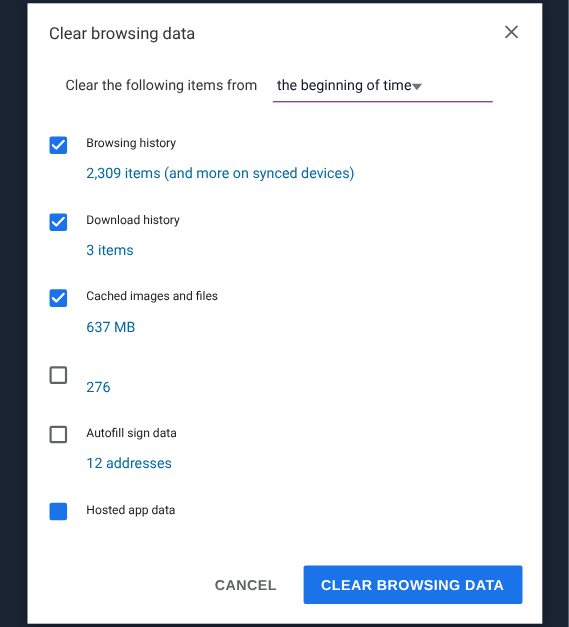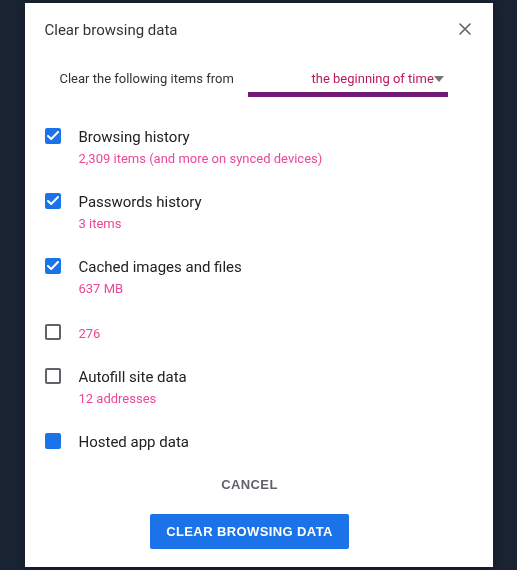--- a/index.html
+++ b/index.html
@@ -45,27 +45,27 @@
     .subheader {
       padding: 28px 20px 0 35px;
       display: flex;
       align-items: baseline;
       gap: 14px;
       font-size: 13px;
       color: #333;
     }
     .dropdown {
       border: none;
-      border-bottom: 5px solid #701a75;
+      border-bottom: 1px solid #701a75;
       padding: 4px 4px 6px 4px;
       min-width: 200px;
       display: flex;
       align-items: center;
-      justify-content: flex-end;
-      color: #be185d;
+      justify-content: flex-start;
+      color: #0f172a;
       font-size: 13px;
       cursor: pointer;
     }
     .dropdown .caret { color: #757575; }
     .dropdown .caret svg { width: 10px; height: 6px; display:block; }
     .list {
       padding: 20px 20px 0 20px;
       flex: 1;
       overflow: auto;
     }
@@ -87,37 +87,36 @@
       align-items: center;
       justify-content: center;
     }
     .cb.checked {
       background: #1a73e8;
       border-color: #1a73e8;
     }
     .cb.checked svg { width: 12px; height: 10px; display:block; }
     .item-text { flex:1; }
     .item-title {
-      font-size: 15px;
+      font-size: 11px;
       color: #202124;
       line-height: 1.4;
     }
     .item-sub {
       font-size: 13px;
-      color: #ec4899;
+      color: #0369a1;
       line-height: 1.4;
-      margin-top: 2px;
+      margin-top: 12px;
     }
     .footer {
       padding: 14px 18px 18px 0;
       display: flex;
       justify-content: flex-end;
       gap: 14px;
       align-items: center;
-      flex-direction: column;
     }
     .btn-flat {
       background: transparent;
       border: none;
       color: #5f6368;
       font-size: 13px;
       font-weight: 600;
       letter-spacing: 0.4px;
       padding: 8px 10px;
       cursor: pointer;
@@ -174,21 +173,21 @@
           <div class="item-sub">2,309 items (and more on synced devices)</div>
         </div>
       </div>
       <div class="item">
         <div class="cb checked">
           <svg viewBox="0 0 12 10">
             <path d="M1 5 L4.2 8 L11 1" stroke="#fff" stroke-width="2" fill="none" stroke-linecap="round" stroke-linejoin="round"></path>
           </svg>
         </div>
         <div class="item-text">
-          <div class="item-title">Passwords history</div>
+          <div class="item-title">Download history</div>
           <div class="item-sub">3 items</div>
         </div>
       </div>
       <div class="item">
         <div class="cb checked">
           <svg viewBox="0 0 12 10">
             <path d="M1 5 L4.2 8 L11 1" stroke="#fff" stroke-width="2" fill="none" stroke-linecap="round" stroke-linejoin="round"></path>
           </svg>
         </div>
         <div class="item-text">
@@ -198,21 +197,21 @@
       </div>
       <div class="item">
         <div class="cb"></div>
         <div class="item-text">
           <div class="item-sub">276</div>
         </div>
       </div>
       <div class="item">
         <div class="cb"></div>
         <div class="item-text">
-          <div class="item-title">Autofill site data</div>
+          <div class="item-title">Autofill sign data</div>
           <div class="item-sub">12 addresses</div>
         </div>
       </div>
       <div class="item">
         <div class="cb checked"></div>
         <div class="item-text">
           <div class="item-title">Hosted app data</div>
         </div>
       </div>
     </div>

